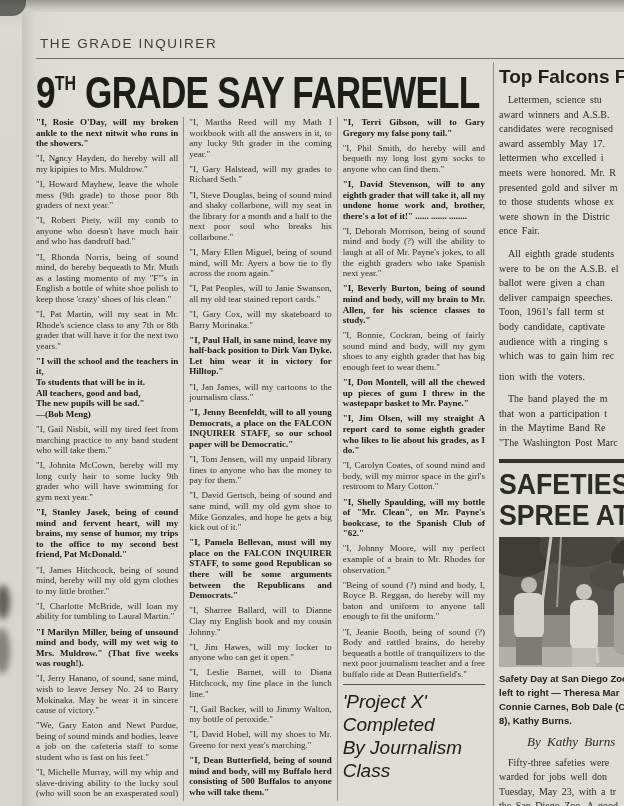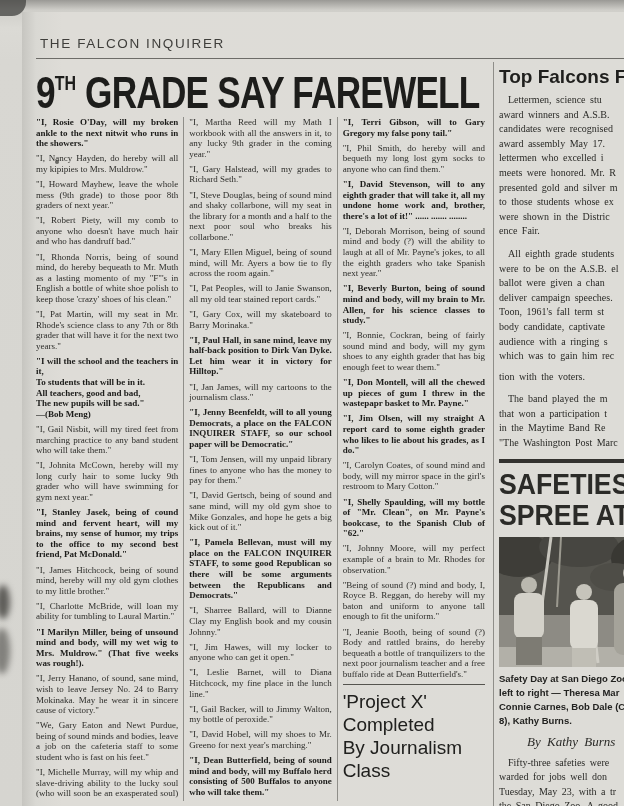--- a/index.html
+++ b/index.html
@@ -28,21 +28,21 @@
   .headline sup{font-size:20px;vertical-align:18px;letter-spacing:0;}
 
   .cols{display:flex;height:684px;overflow:hidden;}
   .col{width:148px;height:100%;overflow:hidden;padding-right:5px;}
   .col + .col{border-left:1px solid #8f8e89;padding-left:5px;}
 
   .will{margin:0 0 4.5px 0;font-size:9px;line-height:10.6px;color:#2d2d2a;
         text-align:justify;white-space:pre-line;}
   .will.bold{font-weight:bold;color:#1b1b19;}
 
-  .article{border-top:1px solid #55544f;padding-top:5px;}
+  .article{border-top:1px solid #55544f;padding-top:5px;font-style:italic;}
   .art-title{margin:0 0 6px 0;font-family:"Liberation Sans",sans-serif;font-weight:bold;
              font-size:21px;line-height:24px;color:#20201e;white-space:pre-line;}
   .art-title.light{font-weight:normal;font-size:19px;line-height:23px;}
 
   .right-col{position:absolute;left:493px;top:62px;width:182px;height:744px;
              border-left:1px solid #8f8e89;padding:4px 0 0 5px;overflow:hidden;}
   .rc-title{margin:0 0 5px 0;font-family:"Liberation Sans",sans-serif;font-weight:bold;
             font-size:19px;color:#1f1f1d;white-space:nowrap;}
   .rc-p{margin:0 0 8px 0;font-size:10px;line-height:14.6px;color:#2a2a27;
         white-space:pre-line;text-indent:9px;word-spacing:2px;}
@@ -61,21 +61,21 @@
 <body>
 
 <div class="page">
   <div class="paper"></div>
   <div class="scan-corner"></div>
   <div class="scan-blob blob1"></div>
   <div class="scan-blob blob2"></div>
   <div class="speck"></div>
 
   <header class="masthead">
-    <span>THE FALCON INQUIRER</span>
+    <span>THE GRADE INQUIRER</span>
     
   </header>
   <div class="head-rule"></div>
 
   <section class="lead">
     <h1 class="headline"><span>9</span><sup>TH</sup><span> GRADE SAY FAREWELL</span></h1>
 
     <div class="cols">
       <div class="col">
         <div>

